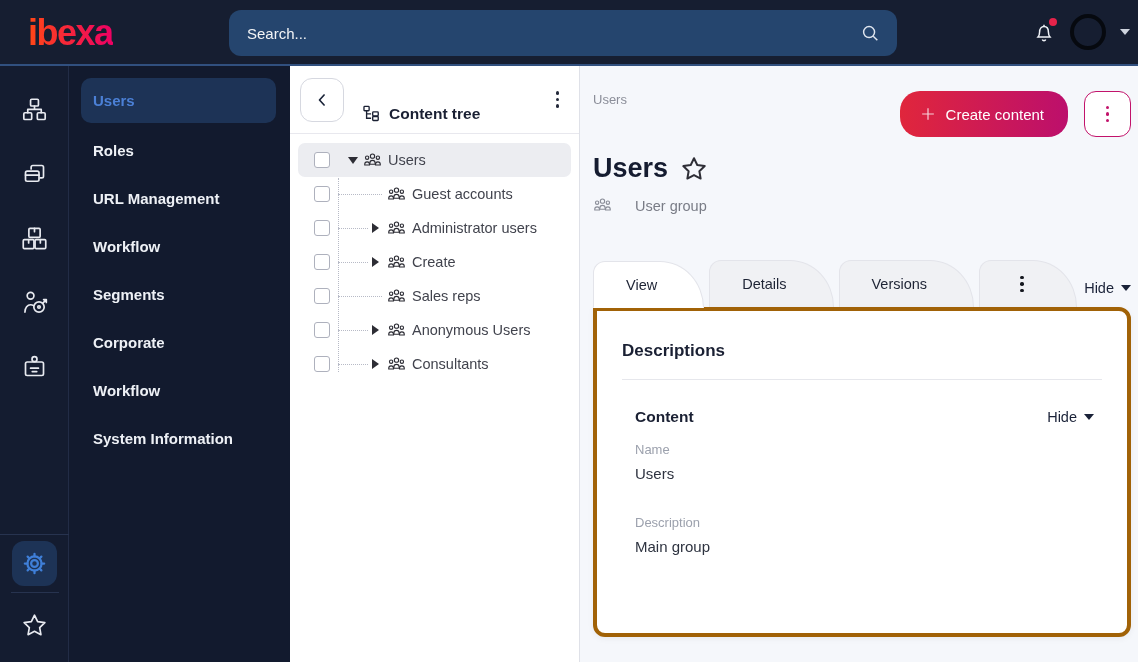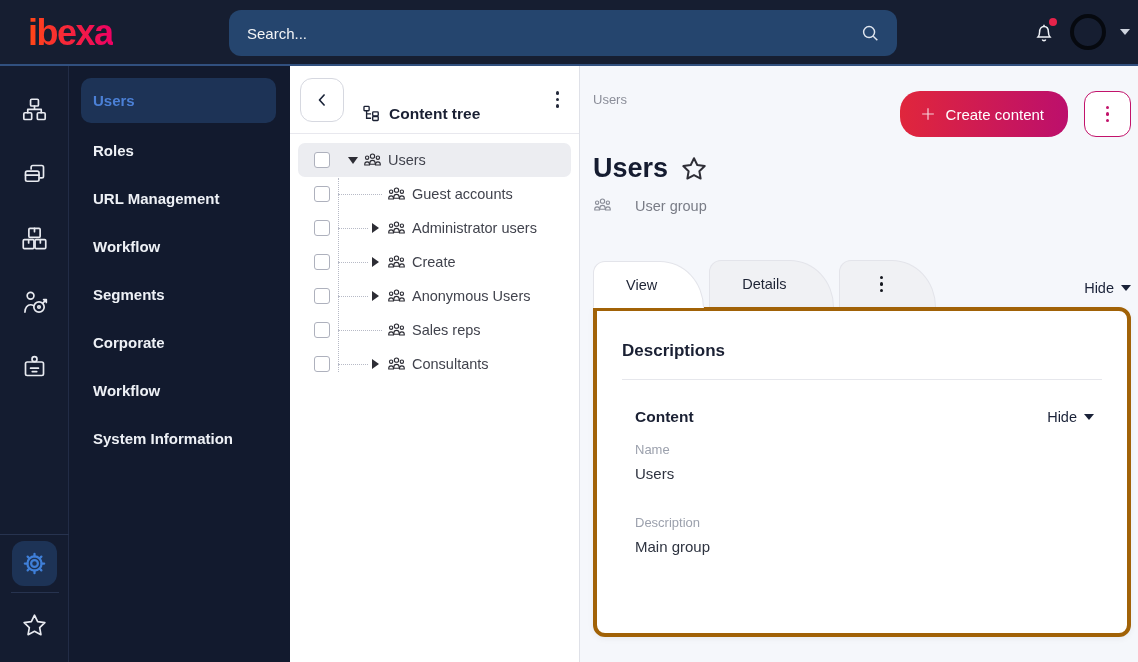--- a/index.html
+++ b/index.html
@@ -301,45 +301,45 @@
             <circle cx="5.2" cy="8.5" r="2.1"></circle>
               <path d="M2.2 16.7a3 3 0 0 1 6 0v1h-6z"></path>
             <circle cx="18.8" cy="8.5" r="2.1"></circle>
               <path d="M15.8 16.7a3 3 0 0 1 6 0v1h-6z"></path>
           </svg>
           <span class="tree-label">Create</span>
         </div>
 
         <div class="tree-row">
           <span class="checkbox"></span>
+          <span class="h-guide long"></span>
+          <svg class="grp-ico" viewBox="0 0 24 24">
+            <circle cx="12" cy="6.5" r="2.7"></circle>
+              <path d="M8.7 15.2a3.3 3.3 0 0 1 6.6 0v1.6H8.7z"></path>
+            <circle cx="5.2" cy="8.5" r="2.1"></circle>
+              <path d="M2.2 16.7a3 3 0 0 1 6 0v1h-6z"></path>
+            <circle cx="18.8" cy="8.5" r="2.1"></circle>
+              <path d="M15.8 16.7a3 3 0 0 1 6 0v1h-6z"></path>
+          </svg>
+          <span class="tree-label">Sales reps</span>
+        </div>
+
+        <div class="tree-row">
+          <span class="checkbox"></span>
           <span class="h-guide short"></span>
           <span class="caret-right"></span>
           <svg class="grp-ico" viewBox="0 0 24 24">
             <circle cx="12" cy="6.5" r="2.7"></circle>
               <path d="M8.7 15.2a3.3 3.3 0 0 1 6.6 0v1.6H8.7z"></path>
             <circle cx="5.2" cy="8.5" r="2.1"></circle>
               <path d="M2.2 16.7a3 3 0 0 1 6 0v1h-6z"></path>
             <circle cx="18.8" cy="8.5" r="2.1"></circle>
               <path d="M15.8 16.7a3 3 0 0 1 6 0v1h-6z"></path>
           </svg>
           <span class="tree-label">Anonymous Users</span>
-        </div>
-
-        <div class="tree-row">
-          <span class="checkbox"></span>
-          <span class="h-guide long"></span>
-          <svg class="grp-ico" viewBox="0 0 24 24">
-            <circle cx="12" cy="6.5" r="2.7"></circle>
-              <path d="M8.7 15.2a3.3 3.3 0 0 1 6.6 0v1.6H8.7z"></path>
-            <circle cx="5.2" cy="8.5" r="2.1"></circle>
-              <path d="M2.2 16.7a3 3 0 0 1 6 0v1h-6z"></path>
-            <circle cx="18.8" cy="8.5" r="2.1"></circle>
-              <path d="M15.8 16.7a3 3 0 0 1 6 0v1h-6z"></path>
-          </svg>
-          <span class="tree-label">Sales reps</span>
         </div>
 
         <div class="tree-row">
           <span class="checkbox"></span>
           <span class="h-guide short"></span>
           <span class="caret-right"></span>
           <svg class="grp-ico" viewBox="0 0 24 24">
             <circle cx="12" cy="6.5" r="2.7"></circle>
               <path d="M8.7 15.2a3.3 3.3 0 0 1 6.6 0v1.6H8.7z"></path>
             <circle cx="5.2" cy="8.5" r="2.1"></circle>
@@ -386,20 +386,21 @@
             <path d="M2.2 16.7a3 3 0 0 1 6 0v1h-6z"></path>
           <circle cx="18.8" cy="8.5" r="2.1"></circle>
             <path d="M15.8 16.7a3 3 0 0 1 6 0v1h-6z"></path>
         </svg>
         <span class="subtitle">User group</span>
       </div>
 
       <div class="tab-row">
         <div class="tab active">View</div>
         <div class="tab">Details</div>
+        <div class="tab">Versions</div>
         <div class="tab kebab-tab">
           <div class="kebab">
               <i></i>
               <i></i>
               <i></i>
             </div>
         </div>
         <div class="hide-toggle">
           <span>Hide</span>
           <span class="hide-caret"></span>

